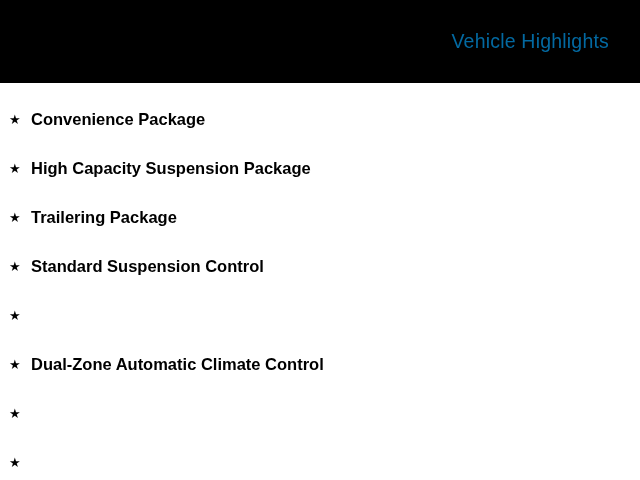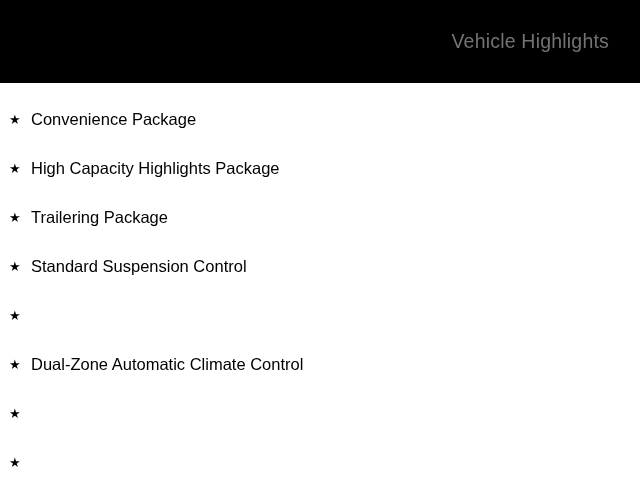--- a/index.html
+++ b/index.html
@@ -24,21 +24,21 @@
     width: 640px;
     height: 83px;
     background: #000000;
     display: flex;
     align-items: center;
     justify-content: flex-end;
     box-sizing: border-box;
     padding-right: 31px;
   }
   .header-title {
-    color: #737373;
+    color: #0369a1;
     font-size: 19.5px;
     font-weight: normal;
     letter-spacing: 0.2px;
     line-height: 1;
   }
   .highlights-list {
     list-style: none;
     margin: 0;
     padding: 0;
     padding-top: 12px;
@@ -56,39 +56,40 @@
     color: #000000;
     font-size: 13px;
     line-height: 1;
     text-align: left;
   }
   .item-text {
     color: #000000;
     font-size: 16.5px;
     line-height: 1;
     white-space: nowrap;
+    font-weight: bold;
   }
 </style>
 </head>
 <body>
 
 <div class="page">
 
   <div class="header-bar">
     <span class="header-title">Vehicle Highlights</span>
   </div>
 
   <ul class="highlights-list">
     <li class="highlight-item">
       <span class="bullet-star">★</span>
       <span class="item-text">Convenience Package</span>
     </li>
     <li class="highlight-item">
       <span class="bullet-star">★</span>
-      <span class="item-text">High Capacity Highlights Package</span>
+      <span class="item-text">High Capacity Suspension Package</span>
     </li>
     <li class="highlight-item">
       <span class="bullet-star">★</span>
       <span class="item-text">Trailering Package</span>
     </li>
     <li class="highlight-item">
       <span class="bullet-star">★</span>
       <span class="item-text">Standard Suspension Control</span>
     </li>
     <li class="highlight-item">

